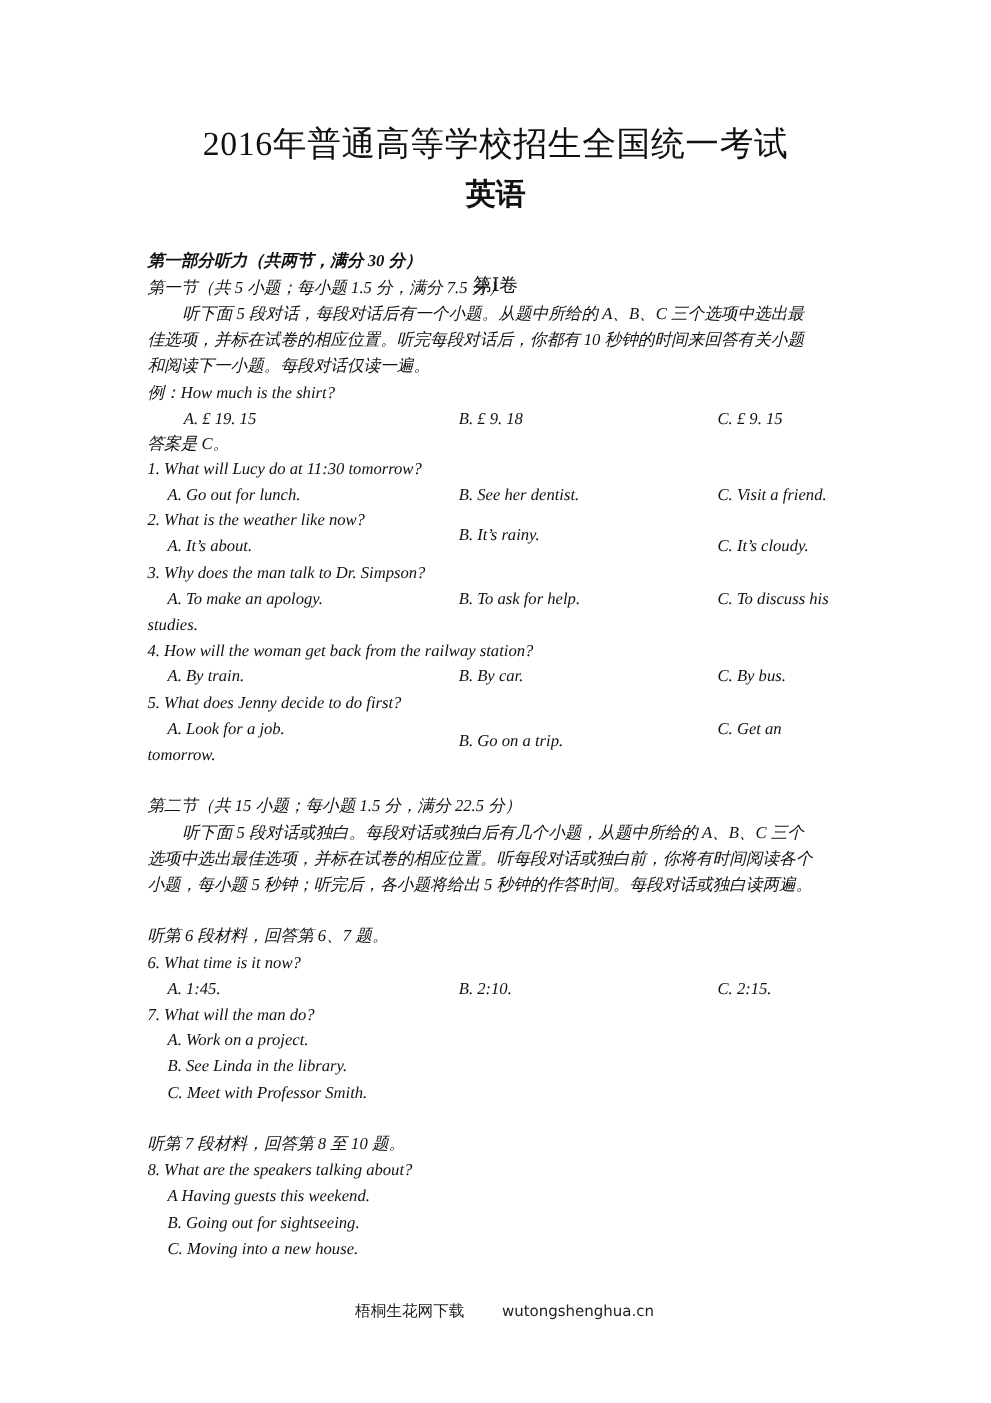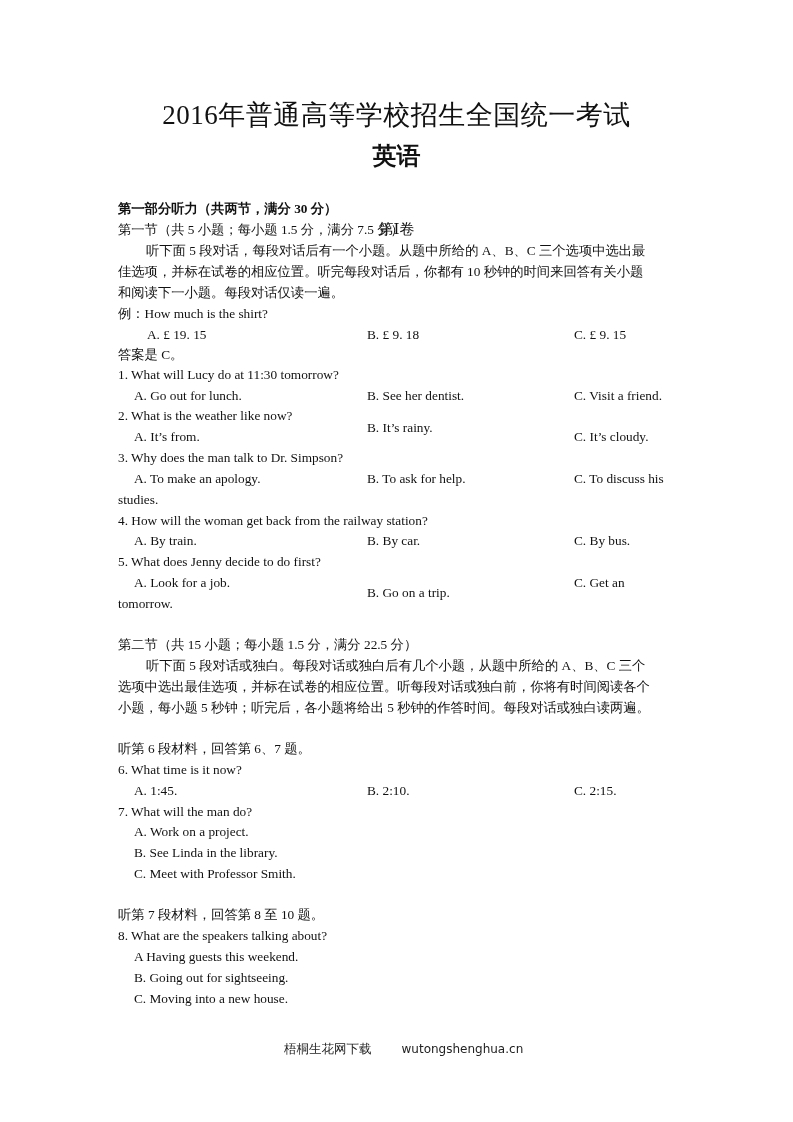--- a/index.html
+++ b/index.html
@@ -15,21 +15,21 @@
   }
   .subject {
     position: absolute; left: 0; width: 793px; top: 140px;
     text-align: center; font-size: 24px; font-weight: bold; line-height: 32px;
   }
   .volume {
     position: absolute; left: 0; width: 793px; top: 176px;
     text-align: center; font-size: 15px; font-weight: normal; line-height: 20px; margin-top: 43px;
   }
   .line {
-    position: absolute; left: 118px; font-size: 13.3px; line-height: 20px; white-space: nowrap;
+    position: absolute; left: 118px; font-size: 13.3px; line-height: 20px; white-space: nowrap; font-style: italic;
   }
   .bold { font-weight: bold; }
   .indent { left: 146px; }
   .opt-a { left: 134px; }
   .opt-a-ex { left: 147px; }
   .opt-b { left: 367px; }
   .opt-c { left: 574px; }
   .footer {
     position: absolute; top: 1040px; left: 284px; font-size: 12.5px; line-height: 18px;
     white-space: nowrap; color: #222;
@@ -56,21 +56,21 @@
   <div class="line opt-b" style="top:325px">B. £ 9. 18</div>
   <div class="line opt-c" style="top:325px">C. £ 9. 15</div>
   <div class="line" style="top:345px">答案是 C。</div>
 
   <div class="line" style="top:365px">1. What will Lucy do at 11:30 tomorrow?</div>
   <div class="line opt-a" style="top:386px">A. Go out for lunch.</div>
   <div class="line opt-b" style="top:386px">B. See her dentist.</div>
   <div class="line opt-c" style="top:386px">C. Visit a friend.</div>
 
   <div class="line" style="top:406px">2. What is the weather like now?</div>
-  <div class="line opt-a" style="top:427px">A. It’s from.</div>
+  <div class="line opt-a" style="top:427px">A. It’s about.</div>
   <div class="line opt-b" style="top:418px">B. It’s rainy.</div>
   <div class="line opt-c" style="top:427px">C. It’s cloudy.</div>
 
   <div class="line" style="top:448px">3. Why does the man talk to Dr. Simpson?</div>
   <div class="line opt-a" style="top:469px">A. To make an apology.</div>
   <div class="line opt-b" style="top:469px">B. To ask for help.</div>
   <div class="line opt-c" style="top:469px">C. To discuss his</div>
   <div class="line" style="top:490px">studies.</div>
 
   <div class="line" style="top:511px">4. How will the woman get back from the railway station?</div>

